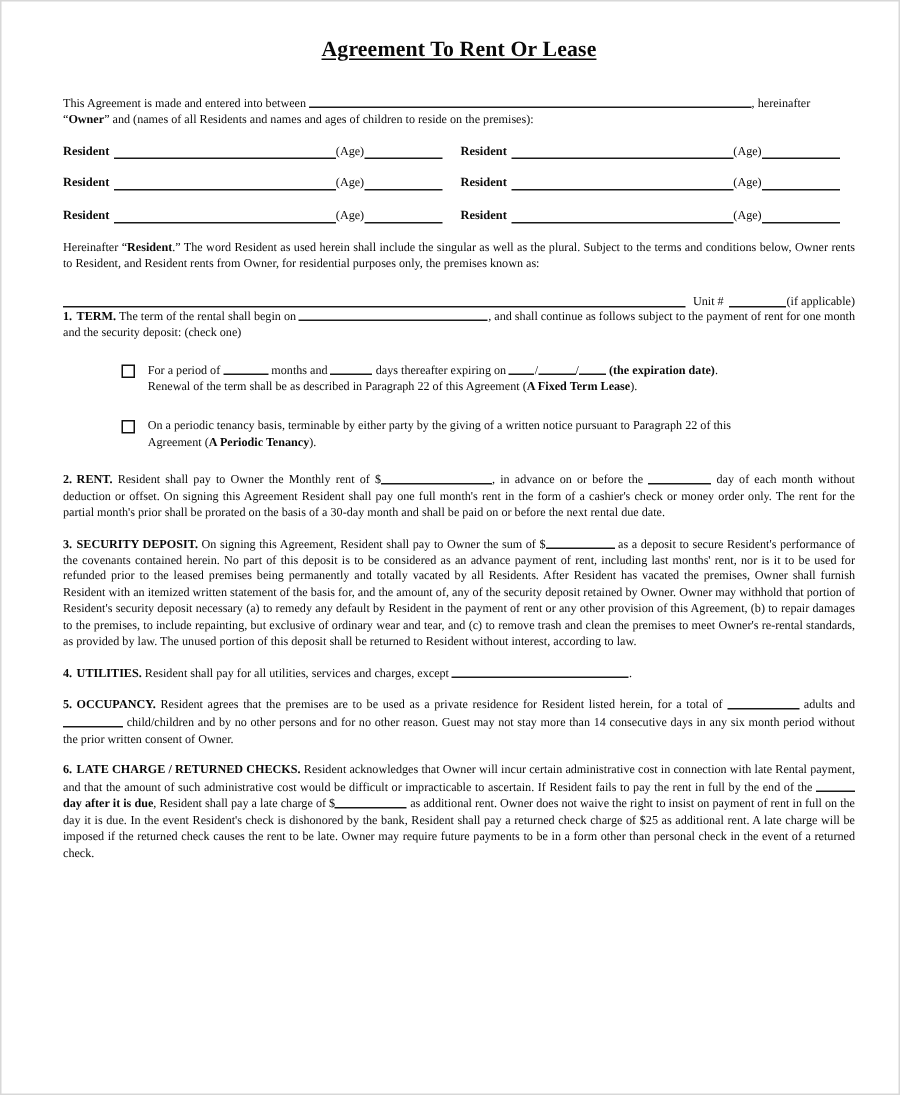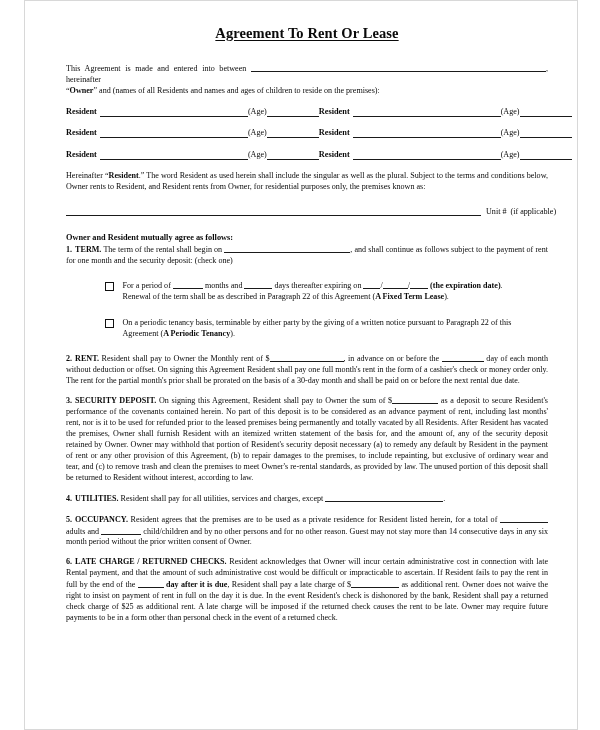--- a/index.html
+++ b/index.html
@@ -2,29 +2,28 @@
 <html><head>
 <meta charset="utf-8">
 <style>
   html, body {
     margin: 0;
     padding: 0;
     background: #ffffff;
   }
   .page {
     position: relative;
-    width: 554px;
+    width: 600px;
     height: 730px;
     background: #ffffff;
     border: 1px solid #d8d8d8;
     box-sizing: border-box;
     overflow: hidden;
     font-family: "Liberation Serif", "DejaVu Serif", serif;
     color: #0a0a0a;
-    margin-left: 24px;
   }
   .content {
     padding: 16px 29px 0 41px;
     box-sizing: border-box;
   }
   .doc-title {
     text-align: center;
     font-weight: bold;
     font-size: 14.5px;
     letter-spacing: 0.1px;
@@ -212,21 +211,20 @@
     </p>
 
     <div class="premises-row">
       <span class="premises-line"></span>
       <span class="unit-label">Unit #</span>
       <span class="unit-line"></span>
       <span class="if-app">(if applicable)</span>
     </div>
 
 
-    <p class="agree-head">Owner and Resident mutually agree as follows:</p>
 
     <p>
       <span class="b">1.</span><span class="b" style="margin-left:3px">TERM.</span><span> The term of the rental shall begin on </span><span class="fill" style="width:126px"></span><span>, and shall continue as follows subject to the payment of rent for one month and the security deposit:  (check one)</span>
     </p>
 
     <div class="checkbox-row">
       <span class="cbox"></span>
       <span class="cbox-text">
         <span>For a period of </span><span class="fill" style="width:30px"></span><span> months and </span><span class="fill" style="width:28px"></span><span> days thereafter expiring on </span><span class="fill" style="width:17px"></span><span>/</span><span class="fill" style="width:25px"></span><span>/</span><span class="fill" style="width:18px"></span> <span class="b">(the expiration date)</span><span>.</span><br>
         <span>Renewal of the term shall be as described in Paragraph 22 of this Agreement (</span><span class="b">A Fixed Term Lease</span><span>).</span>

